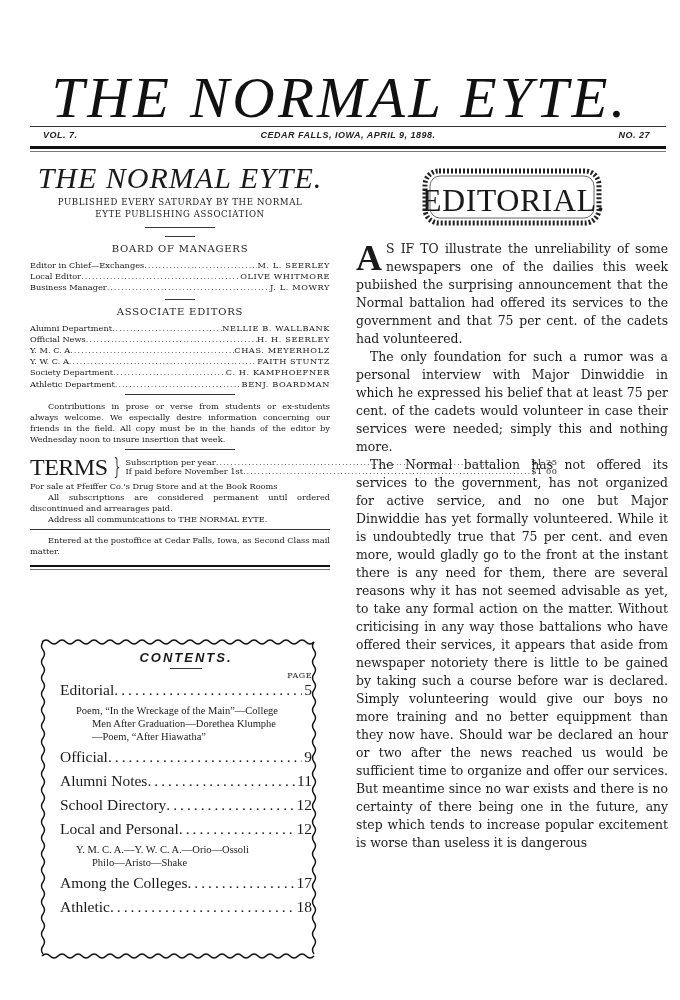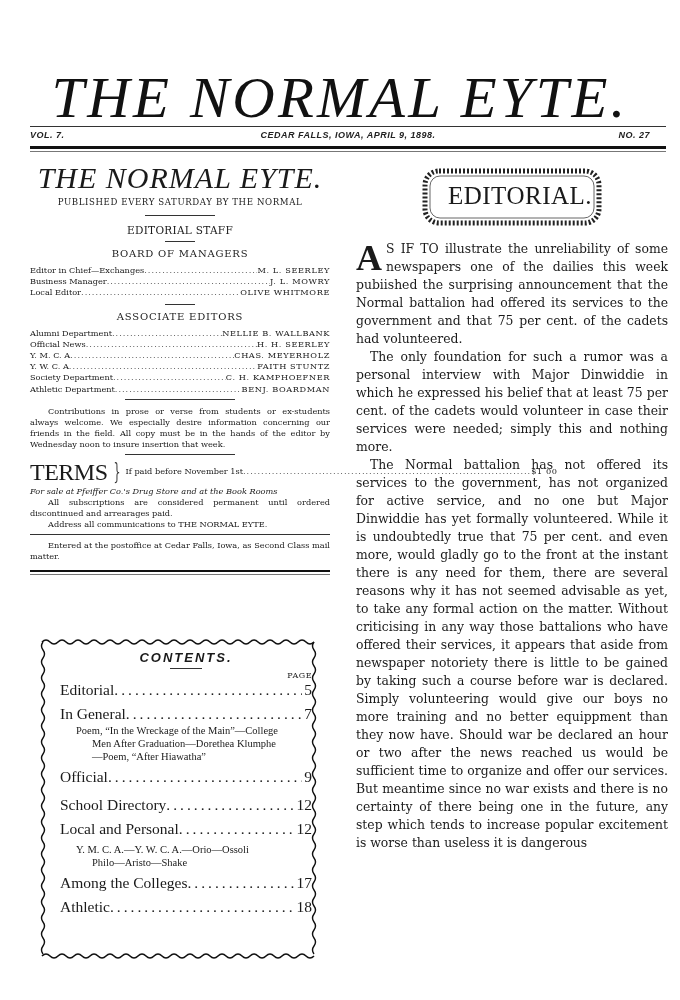--- a/index.html
+++ b/index.html
@@ -13,21 +13,21 @@
       font-family: "Liberation Serif", serif; font-style: italic; font-size: 56px;
       letter-spacing: 3px; line-height: 60px; color: #111; transform: scaleX(1.05);
       font-weight: normal;
     }
     .rule-top { position: absolute; left: 30px; width: 636px; top: 126px; height: 0; border-top: 1.5px solid #333; }
     .dateline {
       position: absolute; left: 30px; width: 636px; top: 130px; height: 14px;
       font-family: "Liberation Sans", sans-serif; font-style: italic; font-weight: bold;
       font-size: 9px; color: #222; letter-spacing: 0.5px;
     }
-    .dateline .vol { position: absolute; left: 0; }
+    .dateline .vol { position: absolute; left: 13px; }
     .dateline .place { position: absolute; left: 0; width: 636px; text-align: center; }
     .dateline .no { position: absolute; right: 16px; }
     .rule-dl1 { position: absolute; left: 30px; width: 636px; top: 146px; border-top: 3px solid #111; }
     .rule-dl2 { position: absolute; left: 30px; width: 636px; top: 151px; border-top: 1px solid #777; }
 
     
     .left { position: absolute; left: 30px; top: 158px; width: 300px; }
     .left-title {
       text-align: center; font-family: "Liberation Serif", serif; font-style: italic;
       font-size: 30px; letter-spacing: 1px; margin-top: 4px; line-height: 32px;
@@ -73,22 +73,22 @@
     .c-item .pg { white-space: nowrap; padding-left: 2px; }
     .c-sub { font-family: "Liberation Serif", serif; font-size: 10.5px; line-height: 13px; padding-left: 16px; }
     .c-sub .cont { padding-left: 16px; display: block; }
     .c-gap { height: 4px; }
 
     
     .right { position: absolute; left: 356px; top: 158px; width: 312px; }
     .ed-head { position: relative; width: 180px; height: 58px; margin: 10px auto 0; left: 0px; }
     .ed-head svg { position: absolute; left: 0; top: 0; }
     .ed-head .lbl {
-      position: absolute; left: 8px; top: 14px; width: 180px; text-align: center;
-      font-family: "Liberation Serif", serif; font-size: 25px; letter-spacing: 0.5px;
+      position: absolute; left: 0; top: 14px; width: 180px; 
+      font-family: "Liberation Serif", serif; font-size: 32px; letter-spacing: 0.5px;
     }
     .article { margin-top: 14px; font-size: 12.4px; line-height: 18px; text-align: justify; color: #1a1a1a; }
     .article p { margin: 0; }
     .article p + p { text-indent: 14px; }
     .dropcap {
       float: left; font-family: "Liberation Serif", serif; font-weight: bold;
       font-size: 36px; line-height: 30px; margin: 3px 4px 0 0; height: 32px;
     }
   </style>
 </head>
@@ -101,40 +101,40 @@
   <span class="place">CEDAR FALLS, IOWA, APRIL 9, 1898.</span>
   <span class="no">NO. 27</span>
 </div>
 <div class="rule-dl1"></div>
 <div class="rule-dl2"></div>
 
 <div class="left">
   <div class="left-title">THE NORMAL EYTE.</div>
   <div class="pub">
     <div>PUBLISHED EVERY SATURDAY BY THE NORMAL</div>
+    <div>EYTE PUBLISHING ASSOCIATION</div>
   </div>
   <div class="short-rule"></div>
-  <div class="staff-head">EDITORIAL STAFF</div>
   <div class="tiny-rule"></div>
   <div class="sub-head">BOARD OF MANAGERS</div>
 
   <div class="row">
       <span class="lbl">Editor in Chief—Exchanges</span>
       <span class="dots"></span>
       <span class="name">M. L. SEERLEY</span>
     </div>
   <div class="row">
+      <span class="lbl">Local Editor</span>
+      <span class="dots"></span>
+      <span class="name">OLIVE WHITMORE</span>
+    </div>
+  <div class="row">
       <span class="lbl">Business Manager</span>
       <span class="dots"></span>
       <span class="name">J. L. MOWRY</span>
-    </div>
-  <div class="row">
-      <span class="lbl">Local Editor</span>
-      <span class="dots"></span>
-      <span class="name">OLIVE WHITMORE</span>
     </div>
 
   <div class="tiny-rule"></div>
   <div class="sub-head">ASSOCIATE EDITORS</div>
 
   <div class="row">
       <span class="lbl">Alumni Department</span>
       <span class="dots"></span>
       <span class="name">NELLIE B. WALLBANK</span>
     </div>
@@ -166,27 +166,32 @@
 
   <div class="mid-rule"></div>
   <div class="para indent">Contributions in prose or verse from students or ex-students always welcome. We especially desire information concerning our friends in the field. All copy must be in the hands of the editor by Wednesday noon to insure insertion that week.</div>
   <div class="mid-rule"></div>
 
   <div class="terms">
     <span class="big">TERMS</span>
     <span class="brace">}</span>
     <div class="lines">
       <div class="row">
+          <span class="lbl">Subscription per year</span>
+          <span class="dots"></span>
+          <span class="name">$1 25</span>
+        </div>
+      <div class="row">
           <span class="lbl">If paid before November 1st</span>
           <span class="dots"></span>
           <span class="name">$1 00</span>
         </div>
     </div>
   </div>
-  <div class="para" style="margin-top:3px;font-style:italic;">For sale at Pfeiffer Co.'s Drug Store and at the Book Rooms</div>
+  <div class="para" style="margin-top:3px;">For sale at Pfeiffer Co.'s Drug Store and at the Book Rooms</div>
   <div class="para indent">All subscriptions are considered permanent until ordered discontinued and arrearages paid.</div>
   <div class="para indent">Address all communications to THE NORMAL EYTE.</div>
   <div class="full-rule"></div>
   <div class="para indent">Entered at the postoffice at Cedar Falls, Iowa, as Second Class mail matter.</div>
   <div class="dbl-rule1"></div>
   <div class="dbl-rule2"></div>
 </div>
 
 <div class="contents">
   <svg class="frame" width="282" height="328" viewBox="0 0 282 328">
@@ -199,37 +204,37 @@
     <div class="c-title">CONTENTS.</div>
     <div class="c-rule"></div>
     <div class="c-page">PAGE</div>
 
     <div class="c-item">
         <span class="lbl">Editorial</span>
         <span class="dots"></span>
         <span class="pg">5</span>
       </div>
     <div class="c-gap"></div>
-    <div class="c-item">
-        <span class="lbl">In General</span>
-        <span class="dots"></span>
-        <span class="pg">7</span>
-      </div>
     <div class="c-sub">
       <span>Poem, “In the Wreckage of the Main”—College</span>
       <span class="cont">Men After Graduation—Dorethea Klumphe</span>
       <span class="cont">—Poem, “After Hiawatha”</span>
     </div>
     <div class="c-gap"></div>
     <div class="c-item">
         <span class="lbl">Official</span>
         <span class="dots"></span>
         <span class="pg">9</span>
       </div>
     <div class="c-gap"></div>
+    <div class="c-item">
+        <span class="lbl">Alumni Notes</span>
+        <span class="dots"></span>
+        <span class="pg">11</span>
+      </div>
     <div class="c-gap"></div>
     <div class="c-item">
         <span class="lbl">School Directory</span>
         <span class="dots"></span>
         <span class="pg">12</span>
       </div>
     <div class="c-gap"></div>
     <div class="c-item">
         <span class="lbl">Local and Personal</span>
         <span class="dots"></span>

